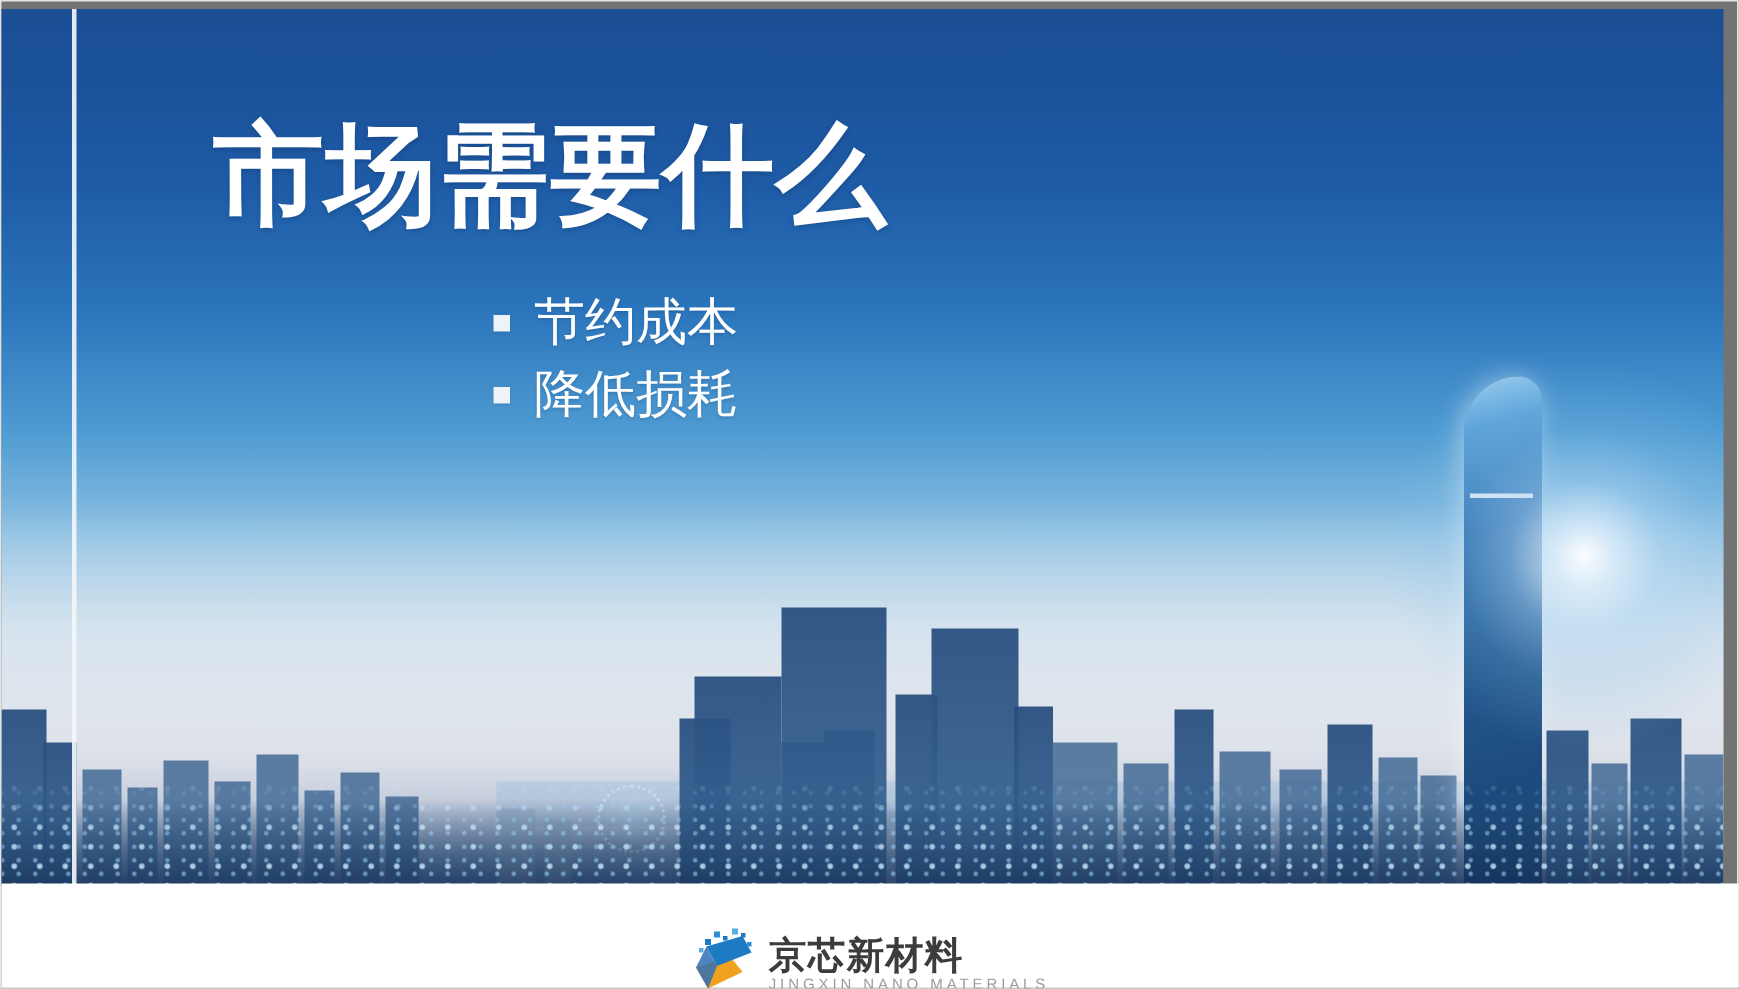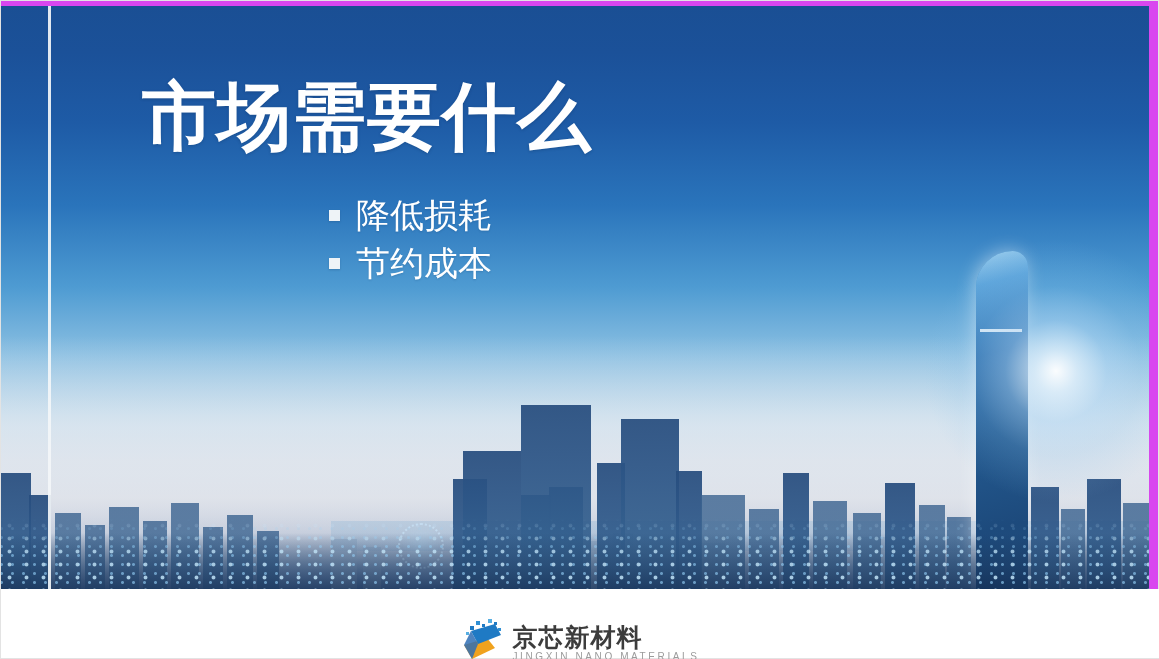--- a/index.html
+++ b/index.html
@@ -3,21 +3,21 @@
 <meta charset="utf-8">
 <title>Slide</title>
 <style>
   * { margin:0; padding:0; box-sizing:border-box; }
   html,body{
     width:1159px; height:659px; overflow:hidden;
     background:#ffffff;
     font-family:"Liberation Sans","DejaVu Sans",sans-serif;
   }
   .slide{
-    position:relative; width:1159px; height:659px; background:#d946ef;
+    position:relative; width:1159px; height:659px; background:#737373;
     border:1px solid #e3e3e3;
     padding-left:28px;
   }
 
   
   .hero{
     position:absolute; left:0; top:5px; width:1148px; height:585px;
     overflow:hidden;
     background:
       linear-gradient(to bottom,
@@ -217,26 +217,26 @@
   </div>
 
   <div class="vrule"></div>
 
   <div class="title">市场需要什么</div>
 
   <div class="bullets">
 
     <div class="blt">
       <span class="sq"></span>
-      <span class="btxt">降低损耗</span>
+      <span class="btxt">节约成本</span>
     </div>
 
     <div class="blt">
       <span class="sq"></span>
-      <span class="btxt">节约成本</span>
+      <span class="btxt">降低损耗</span>
     </div>
 
 
   </div>
 
   <div class="footer">
     <div class="logo">
 
       <span class="mark">
         <svg width="42" height="44" viewBox="0 0 42 44" xmlns="http://www.w3.org/2000/svg">

